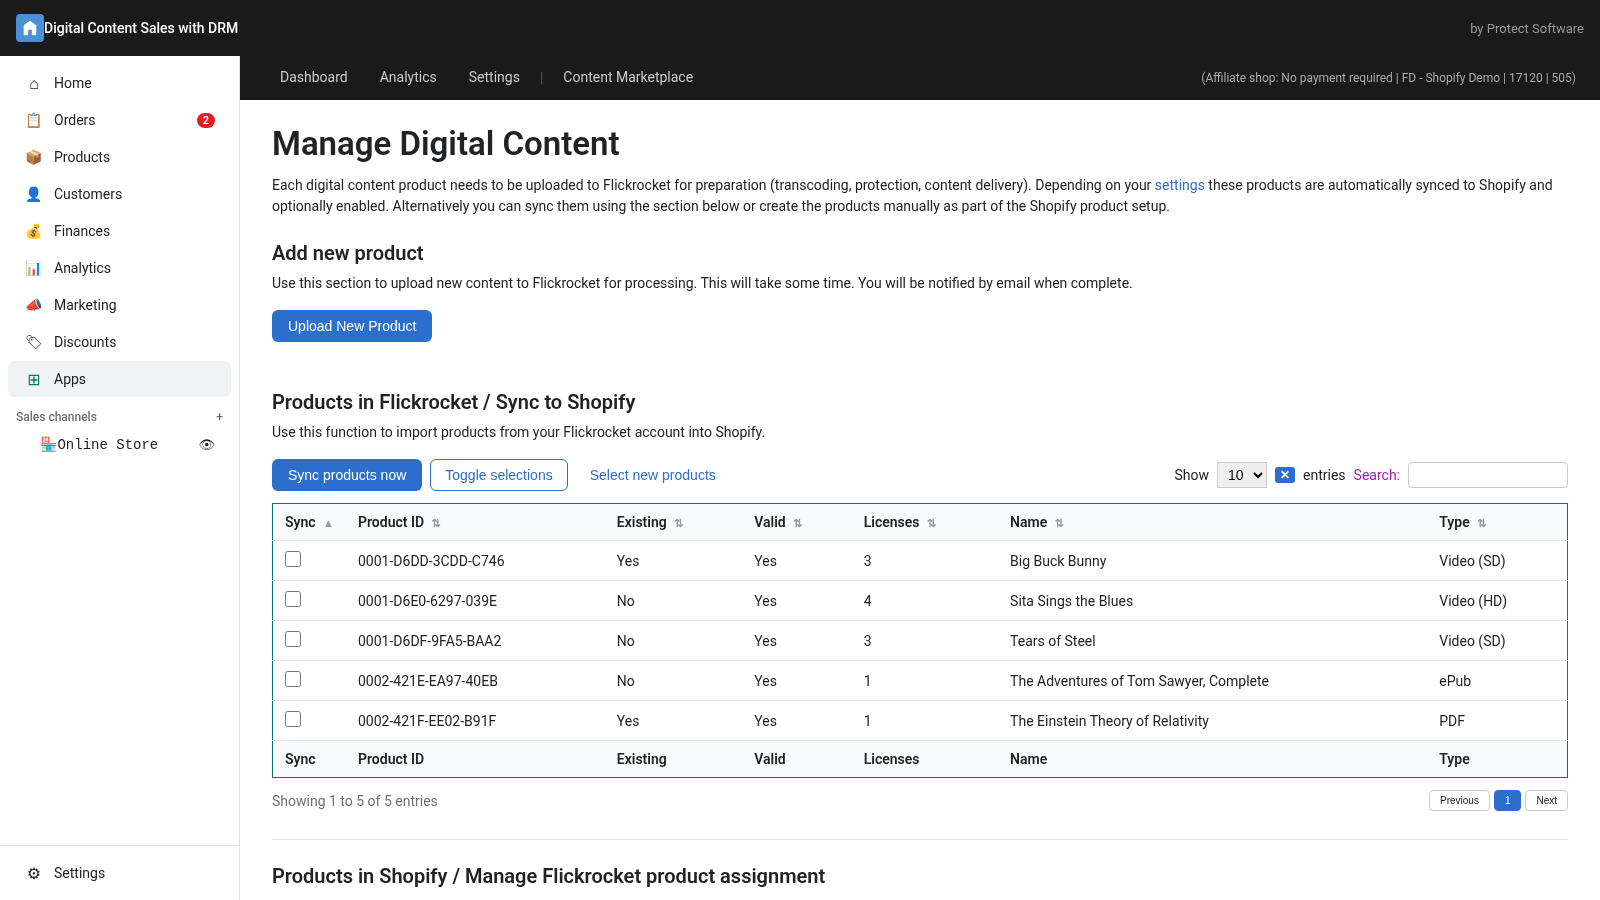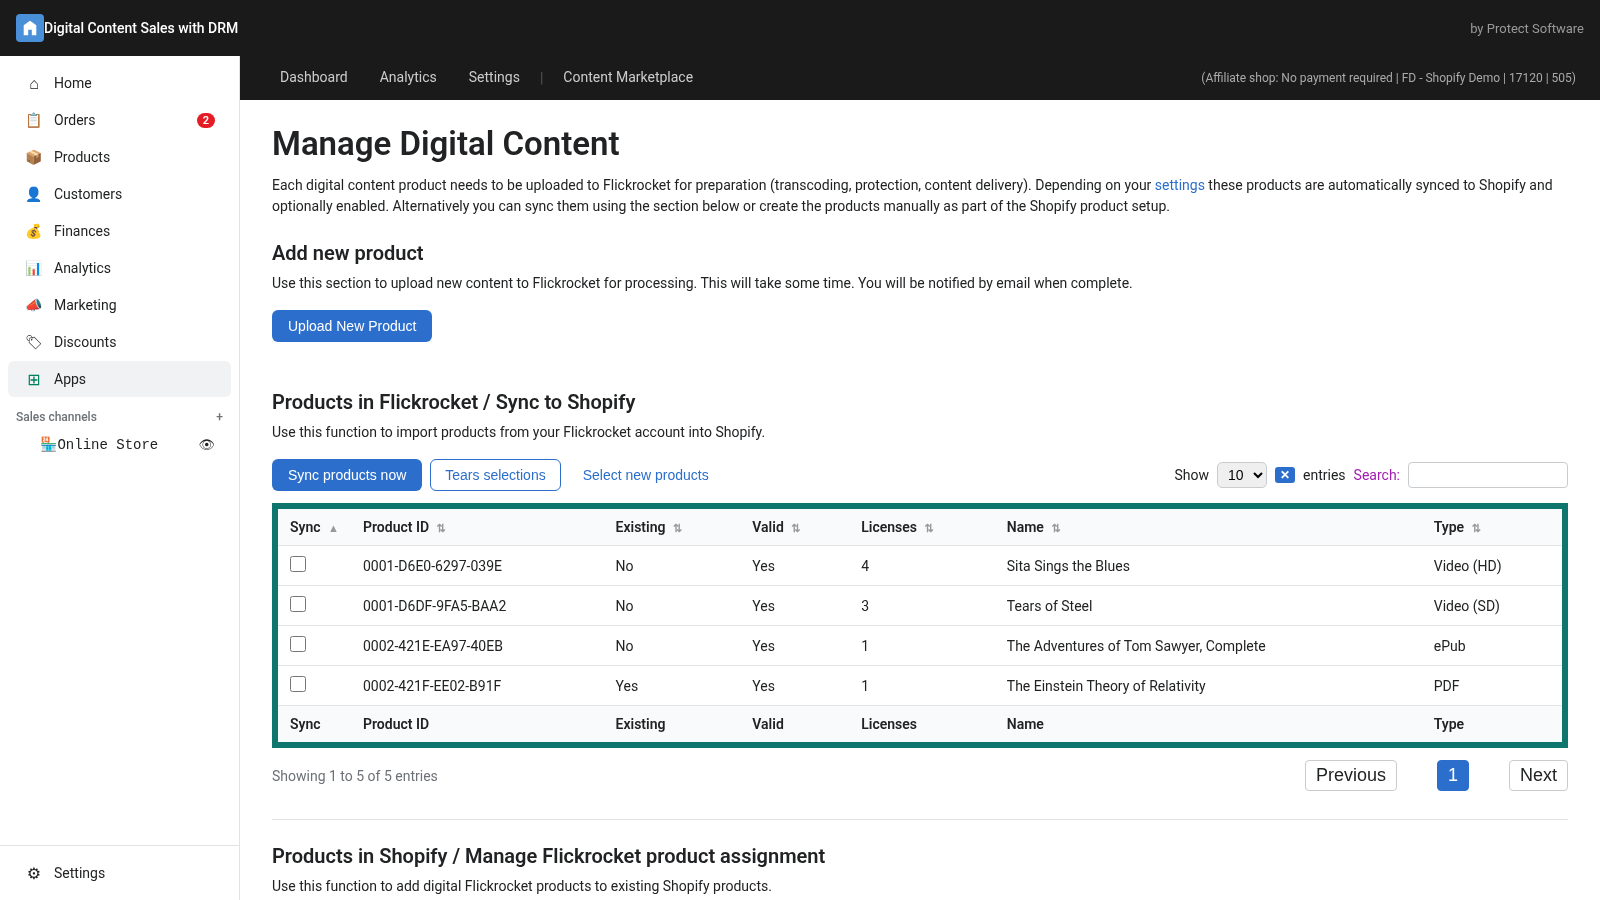--- a/index.html
+++ b/index.html
@@ -48,39 +48,39 @@
 
     
     .btn-primary { background: #2c6ecb; color: white; border: none; padding: 8px 16px; border-radius: 6px; font-size: 14px; cursor: pointer; font-weight: 500; }
     .btn-secondary { background: white; color: #2c6ecb; border: 1px solid #2c6ecb; padding: 7px 14px; border-radius: 6px; font-size: 14px; cursor: pointer; font-weight: 500; }
     .btn-link { background: none; border: none; color: #2c6ecb; font-size: 14px; cursor: pointer; padding: 7px 14px; }
 
     
     .table-controls { display: flex; align-items: center; gap: 8px; margin-bottom: 12px; flex-wrap: wrap; }
     .table-controls-right { margin-left: auto; display: flex; align-items: center; gap: 8px; }
     .show-label { color: #202223; font-size: 14px; }
-    .entries-select { border: 1px solid #c9cccf; border-radius: 5px; padding: 3px 6px; font-size: 14px; }
+    .entries-select { border: 1px solid #c9cccf; border-radius: 0; padding: 3px 6px; font-size: 14px; }
     .x-badge { background: #2c6ecb; color: white; border-radius: 3px; padding: 1px 5px; font-size: 12px; font-weight: 600; cursor: pointer; }
     .search-label { font-size: 14px; color: #a21caf; }
     .search-input { border: 1px solid #c9cccf; border-radius: 4px; padding: 4px 8px; font-size: 14px; width: 160px; }
 
     
-    .data-table { width: 100%; border-collapse: collapse; border: 6px solid #0f766e; font-size: 14px; }
+    .data-table { width: 100%; border-collapse: collapse; border: 1px solid #0f766e; font-size: 14px; }
     .data-table th { background: #f9fafb; padding: 10px 12px; text-align: left; font-weight: 600; color: #202223; border-bottom: 1px solid #e1e3e5; white-space: nowrap; user-select: none; }
     .data-table th .sort-icon { display: inline-block; margin-left: 4px; color: #999; font-size: 11px; }
     .data-table td { padding: 10px 12px; border-bottom: 1px solid #e1e3e5; color: #202223; }
     .data-table tr:last-child td { border-bottom: none; }
     .data-table tfoot th { background: #f9fafb; border-top: 1px solid #e1e3e5; border-bottom: none; }
     .checkbox-cell { width: 36px; }
     input[type="checkbox"] { width: 16px; height: 16px; cursor: pointer; }
 
     
     .pagination { display: flex; align-items: center; justify-content: flex-end; margin-top: 12px; gap: 4px; }
     .pagination-info { margin-right: auto; color: #6d7175; font-size: 14px; }
-    .page-btn { border: 1px solid #c9cccf; background: white; padding: 4px 10px; border-radius: 4px; font-size: 18px; cursor: pointer; color: #202223; margin-left: 36px; }
+    .page-btn { border: 1px solid #c9cccf; background: white; padding: 4px 10px; border-radius: 4px; font-size: 10px; cursor: pointer; color: #202223; }
     .page-btn.active { background: #2c6ecb; color: white; border-color: #2c6ecb; }
 
     
     .section-divider { height: 1px; background: #e1e3e5; margin: 28px 0 0; }
 
     
     .icon-home::before { content: '⌂'; font-size: 16px; }
     .icon-orders::before { content: '📋'; font-size: 14px; }
     .icon-products::before { content: '📦'; font-size: 14px; }
     .icon-customers::before { content: '👤'; font-size: 14px; }
@@ -190,21 +190,21 @@
       <h2 class="section-h2">Add new product</h2>
       <p class="section-p">Use this section to upload new content to Flickrocket for processing. This will take some time. You will be notified by email when complete.</p>
       <button class="btn-primary" style="margin-bottom: 24px;">Upload New Product</button>
 
       <h2 class="section-h2">Products in Flickrocket / Sync to Shopify</h2>
       <p class="section-p">Use this function to import products from your Flickrocket account into Shopify.</p>
 
       
       <div class="table-controls">
         <button class="btn-primary">Sync products now</button>
-        <button class="btn-secondary">Tears selections</button>
+        <button class="btn-secondary">Toggle selections</button>
         <button class="btn-link">Select new products</button>
         <div class="table-controls-right">
           <span class="show-label">Show</span>
           <select class="entries-select">
             <option>10</option>
             <option>25</option>
             <option>50</option>
           </select>
           <span class="x-badge">✕</span>
           <span class="show-label">entries</span>
@@ -241,20 +241,31 @@
               <span>Name</span>
               <span class="sort-icon">⇅</span>
             </th>
             <th>
               <span>Type</span>
               <span class="sort-icon">⇅</span>
             </th>
           </tr>
         </thead>
         <tbody id="table-body">
+        <tr>
+      <td class="checkbox-cell">
+        <input type="checkbox" style="">
+      </td>
+      <td>0001-D6DD-3CDD-C746</td>
+      <td>Yes</td>
+      <td>Yes</td>
+      <td>3</td>
+      <td>Big Buck Bunny</td>
+      <td>Video (SD)</td>
+    </tr>
             <tr>
       <td class="checkbox-cell">
         <input type="checkbox" style="">
       </td>
       <td>0001-D6E0-6297-039E</td>
       <td>No</td>
       <td>Yes</td>
       <td>4</td>
       <td>Sita Sings the Blues</td>
       <td>Video (HD)</td>

